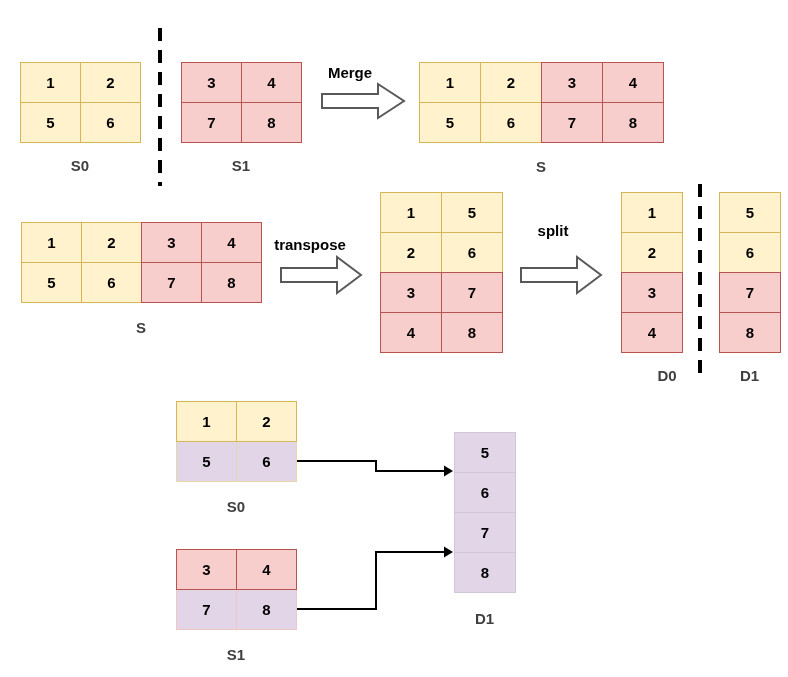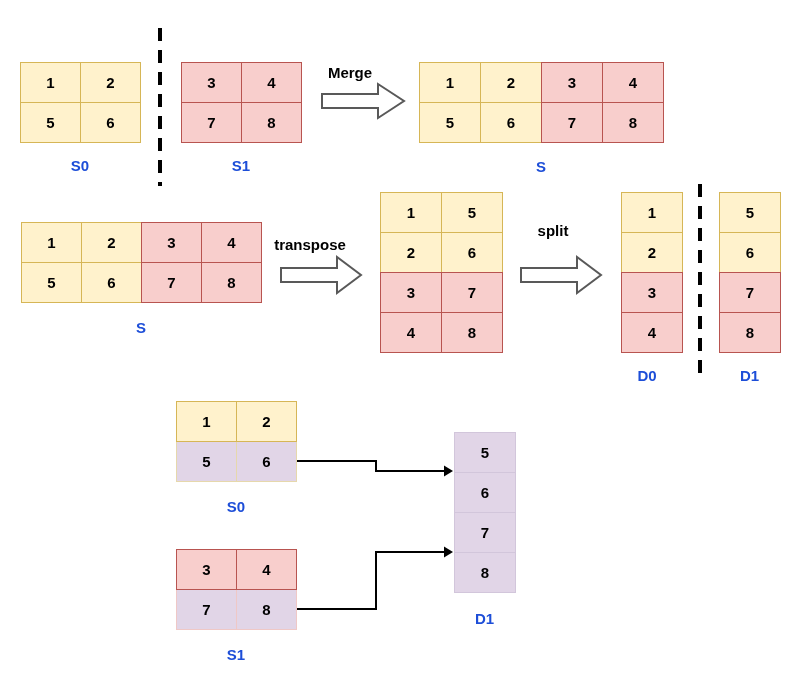--- a/index.html
+++ b/index.html
@@ -3,21 +3,21 @@
 <meta charset="utf-8">
 <style>
   html,body{margin:0;padding:0;background:#ffffff;}
   #canvas{position:relative;width:788px;height:677px;background:#ffffff;overflow:hidden;
           font-family:"Liberation Sans",sans-serif;text-align:right;}
   #overlay{position:absolute;left:0;top:0;pointer-events:none;}
   .cell{position:absolute;box-sizing:border-box;border:1px solid #000;display:flex;
         align-items:center;justify-content:center;
         font:bold 15px "Liberation Sans",sans-serif;color:#000;}
   .grid-label{position:absolute;transform:translateX(-50%);white-space:nowrap;
-        font:bold 15px "Liberation Sans",sans-serif;color:#1d4ed8;}
+        font:bold 15px "Liberation Sans",sans-serif;color:#404040;}
   .op-label{position:absolute;transform:translateX(-50%);white-space:nowrap;
         font:bold 15px "Liberation Sans",sans-serif;color:#000;}
 </style>
 </head>
 <body>
 
 <div id="canvas">
 
   <svg id="overlay" width="788" height="677" viewBox="0 0 788 677">
 
@@ -72,21 +72,21 @@
       <div class="cell" style="left: 380px; top: 232px; width: 62px; height: 41px; background: rgb(255, 242, 204); border-color: rgb(214, 182, 86); z-index: 2;">2</div>
       <div class="cell" style="left: 441px; top: 232px; width: 62px; height: 41px; background: rgb(255, 242, 204); border-color: rgb(214, 182, 86); z-index: 2;">6</div>
       <div class="cell" style="left: 380px; top: 272px; width: 62px; height: 41px; background: rgb(248, 206, 204); border-color: rgb(184, 84, 80); z-index: 2;">3</div>
       <div class="cell" style="left: 441px; top: 272px; width: 62px; height: 41px; background: rgb(248, 206, 204); border-color: rgb(184, 84, 80); z-index: 2;">7</div>
       <div class="cell" style="left: 380px; top: 312px; width: 62px; height: 41px; background: rgb(248, 206, 204); border-color: rgb(184, 84, 80); z-index: 2;">4</div>
       <div class="cell" style="left: 441px; top: 312px; width: 62px; height: 41px; background: rgb(248, 206, 204); border-color: rgb(184, 84, 80); z-index: 2;">8</div>
       <div class="cell" style="left: 621px; top: 192px; width: 62px; height: 41px; background: rgb(255, 242, 204); border-color: rgb(214, 182, 86); z-index: 2;">1</div>
       <div class="cell" style="left: 621px; top: 232px; width: 62px; height: 41px; background: rgb(255, 242, 204); border-color: rgb(214, 182, 86); z-index: 2;">2</div>
       <div class="cell" style="left: 621px; top: 272px; width: 62px; height: 41px; background: rgb(248, 206, 204); border-color: rgb(184, 84, 80); z-index: 2;">3</div>
       <div class="cell" style="left: 621px; top: 312px; width: 62px; height: 41px; background: rgb(248, 206, 204); border-color: rgb(184, 84, 80); z-index: 2;">4</div>
-      <div class="grid-label" style="left: 647px; top: 367px;">D0</div>
+      <div class="grid-label" style="left: 667px; top: 367px;">D0</div>
       <div class="cell" style="left: 719px; top: 192px; width: 62px; height: 41px; background: rgb(255, 242, 204); border-color: rgb(214, 182, 86); z-index: 2;">5</div>
       <div class="cell" style="left: 719px; top: 232px; width: 62px; height: 41px; background: rgb(255, 242, 204); border-color: rgb(214, 182, 86); z-index: 2;">6</div>
       <div class="cell" style="left: 719px; top: 272px; width: 62px; height: 41px; background: rgb(248, 206, 204); border-color: rgb(184, 84, 80); z-index: 2;">7</div>
       <div class="cell" style="left: 719px; top: 312px; width: 62px; height: 41px; background: rgb(248, 206, 204); border-color: rgb(184, 84, 80); z-index: 2;">8</div>
       <div class="grid-label" style="left: 749.5px; top: 367px;">D1</div>
       <div class="cell" style="left: 176px; top: 401px; width: 61px; height: 41px; background: rgb(255, 242, 204); border-color: rgb(214, 182, 86); z-index: 2;">1</div>
       <div class="cell" style="left: 236px; top: 401px; width: 61px; height: 41px; background: rgb(255, 242, 204); border-color: rgb(214, 182, 86); z-index: 2;">2</div>
       <div class="cell" style="left: 176px; top: 441px; width: 61px; height: 41px; background: rgb(225, 213, 231); border-color: rgb(230, 216, 172); z-index: 1;">5</div>
       <div class="cell" style="left: 236px; top: 441px; width: 61px; height: 41px; background: rgb(225, 213, 231); border-color: rgb(230, 216, 172); z-index: 1;">6</div>
       <div class="grid-label" style="left: 236px; top: 498px;">S0</div>

